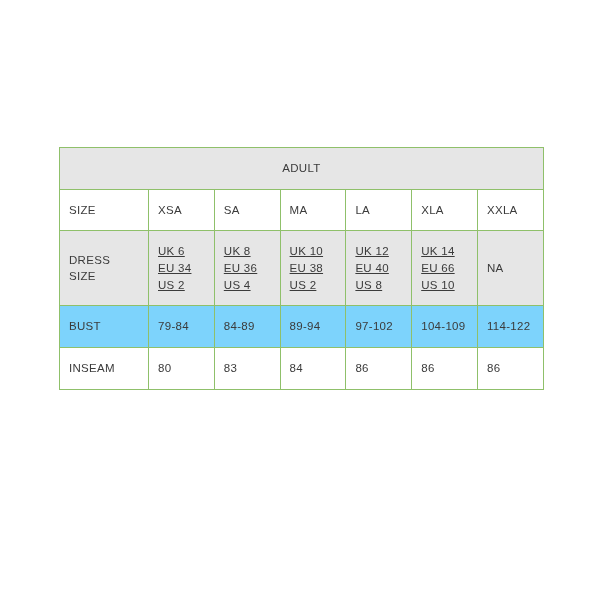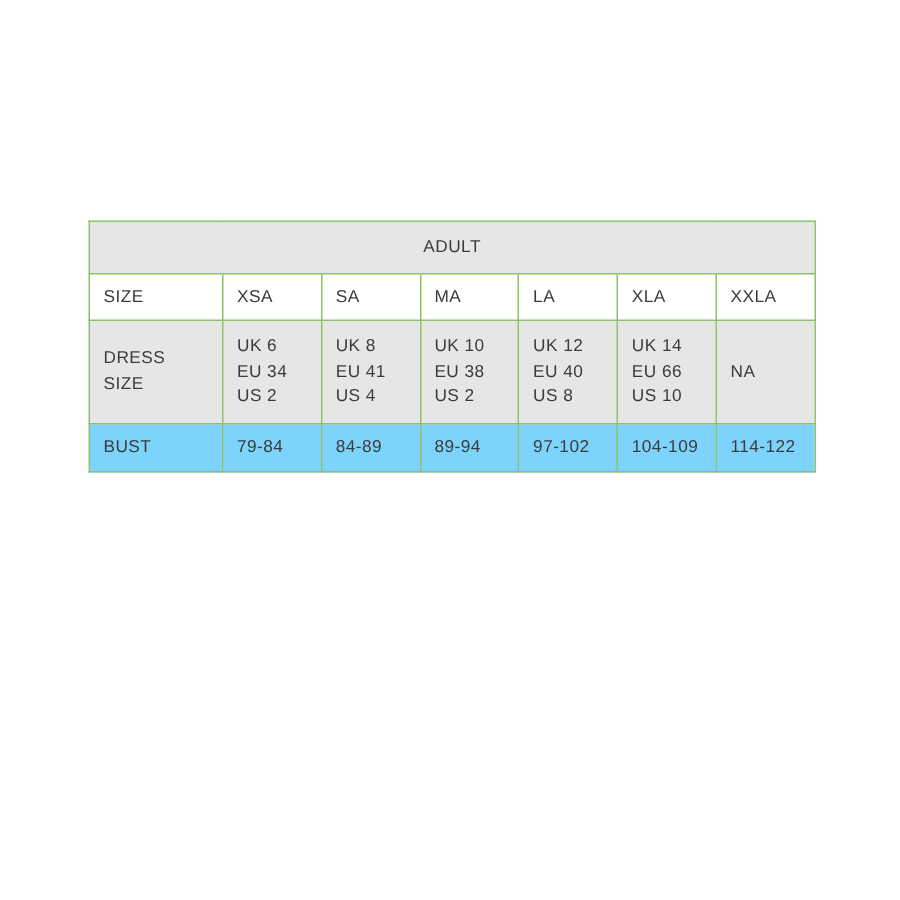--- a/index.html
+++ b/index.html
@@ -32,21 +32,21 @@
   table.size-chart {
     border-collapse: collapse;
     width: 484px;
     table-layout: fixed;
     background: #ffffff;
   }
 
   table.size-chart td,
   table.size-chart th {
     border: 1px solid #8fc06a;
-    padding: 0 9px;
+    padding: 12px 9px;
     font-size: 11.5px;
     font-weight: normal;
     text-align: left;
     vertical-align: middle;
     color: #3b3b3b;
     letter-spacing: 0.3px;
     line-height: 1.45;
     box-sizing: border-box;
   }
 
@@ -69,20 +69,21 @@
   }
 
   
   tr.dress-row td {
     background: #e6e6e6;
     height: 69px;
     vertical-align: middle;
   }
   tr.dress-row td .multi span {
     display: block;
+    text-decoration: underline;
   }
 
   
   tr.m-row td { height: 32px; }
   tr.m-row.alt td { background: #7dd3fc; }
   tr.m-row.plain td { background: #ffffff; }
 </style>
 </head>
 <body>
 
@@ -118,21 +119,21 @@
           <td>
             <span class="multi">
               <span>UK 6</span>
               <span>EU 34</span>
               <span>US 2</span>
             </span>
           </td>
           <td>
             <span class="multi">
               <span>UK 8</span>
-              <span>EU 41</span>
+              <span>EU 36</span>
               <span>US 4</span>
             </span>
           </td>
           <td>
             <span class="multi">
               <span>UK 10</span>
               <span>EU 38</span>
               <span>US 2</span>
             </span>
           </td>
@@ -159,16 +160,25 @@
           <td>79-84</td>
           <td>84-89</td>
           <td>89-94</td>
           <td>97-102</td>
           <td>104-109</td>
           <td>114-122</td>
         </tr>
 
 
 
+        <tr class="m-row plain">
+          <td>INSEAM</td>
+          <td>80</td>
+          <td>83</td>
+          <td>84</td>
+          <td>86</td>
+          <td>86</td>
+          <td>86</td>
+        </tr>
       </tbody>
     </table>
   </div>
 </div>
 
 </body></html>

